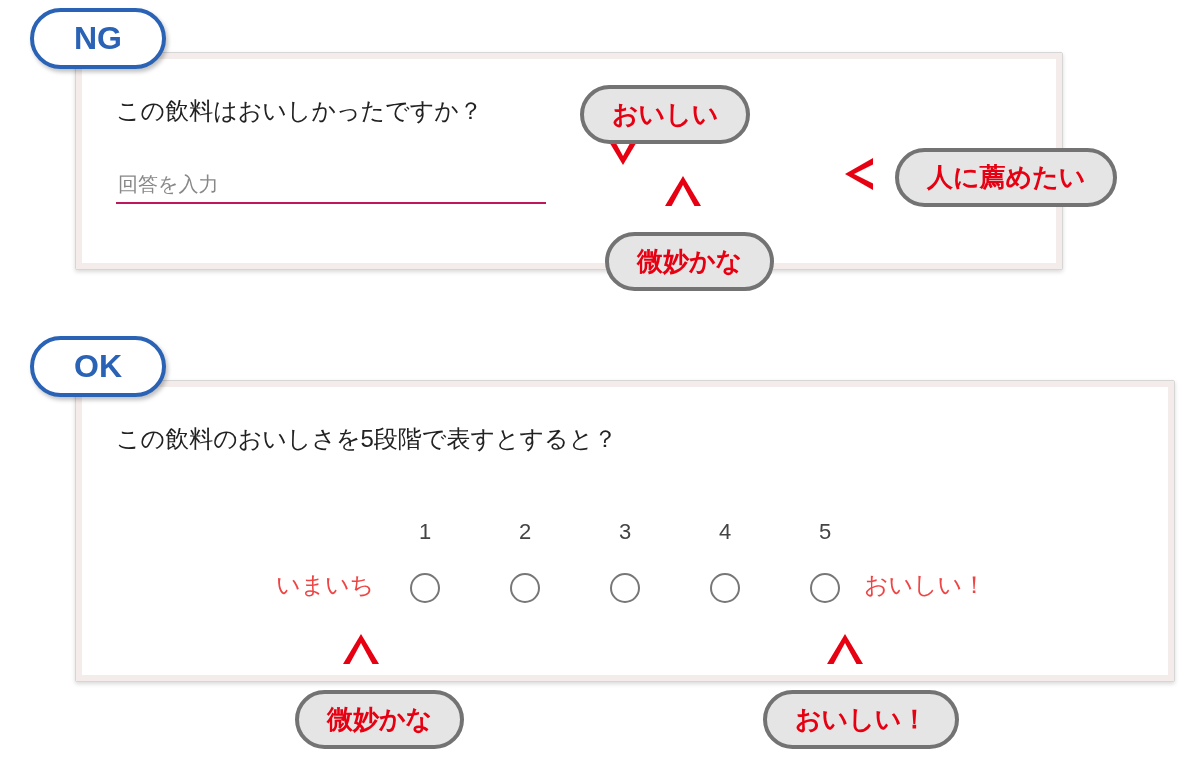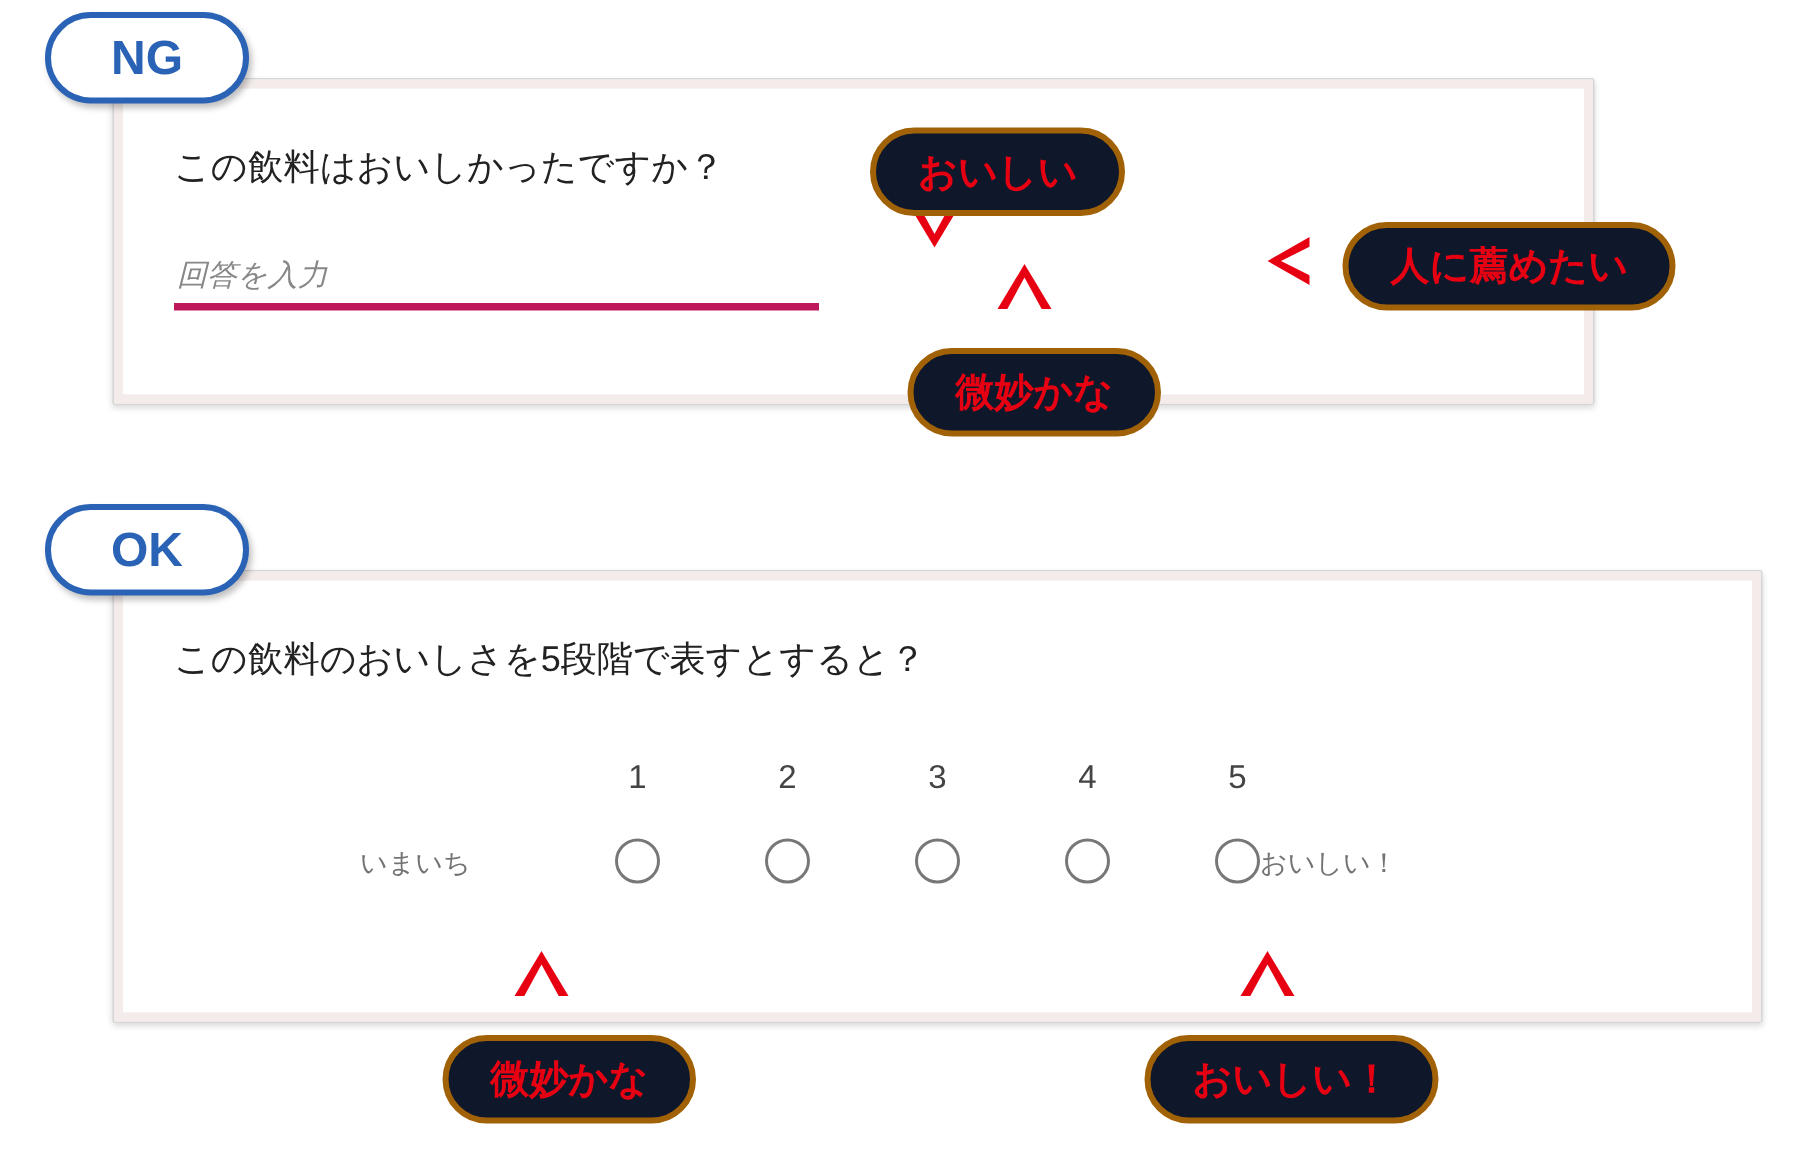--- a/index.html
+++ b/index.html
@@ -45,34 +45,33 @@
   }
   .question {
     font-size: 24px;
     color: #222;
     margin-top: 12px;
     margin-bottom: 40px;
   }
   .text-input {
     width: 430px;
     border: none;
-    border-bottom: 5px solid #be185d;
+    border-bottom: 2px solid #be185d;
     font-size: 20px;
     color: #000000;
     padding: 6px 2px;
     background: transparent;
-    font-style: italic;
   }
   .text-input::placeholder { color: #888; }
 
   
   .bubble {
     position: absolute;
-    background: #0f172a;
-    border: 4px solid #a16207;
+    background: #e5e5e5;
+    border: 4px solid #737373;
     border-radius: 40px;
     padding: 8px 28px;
     font-size: 26px;
     font-weight: bold;
     color: #e60012;
     z-index: 20;
     white-space: nowrap;
     text-align: right;
   }
   .tail {
@@ -146,24 +145,24 @@
 
   
   .scale-row {
     display: flex;
     align-items: center;
     justify-content: center;
     gap: 0;
     margin-top: 10px;
   }
   .scale-end {
-    font-size: 18px;
-    color: #737373;
+    font-size: 24px;
+    color: #ef4444;
     width: 170px;
-    text-align: left;
+    text-align: center;
   }
   .scale-options {
     display: flex;
     gap: 70px;
   }
   .scale-col {
     display:flex;
     flex-direction:column;
     align-items:center;
     gap: 28px;
@@ -207,21 +206,21 @@
   <div class="tail up" style="left:658px; top:196px;"></div>
 </div>
 
 <div class="section" style="top:338px; height:420px;">
   <div class="pill" style="left:5px; top:-2px;">
     <span>OK</span>
   </div>
 
   <div class="card" style="left:50px; top:42px; width:1100px; height:302px; padding-bottom:46px;">
     <div class="card-inner-border"></div>
-    <div class="question" style="margin-bottom:50px;">この飲料のおいしさを5段階で表すとすると？</div>
+    <div class="question" style="margin-bottom:64px;">この飲料のおいしさを5段階で表すとすると？</div>
 
     <div class="scale-row">
       <div class="scale-end" style="align-self:flex-end; padding-bottom:2px;">いまいち</div>
       <div class="scale-options">
         <div class="scale-col">
           <span class="scale-num">1</span>
           <span class="radio-circle"></span>
         </div>
         <div class="scale-col">
           <span class="scale-num">2</span>

